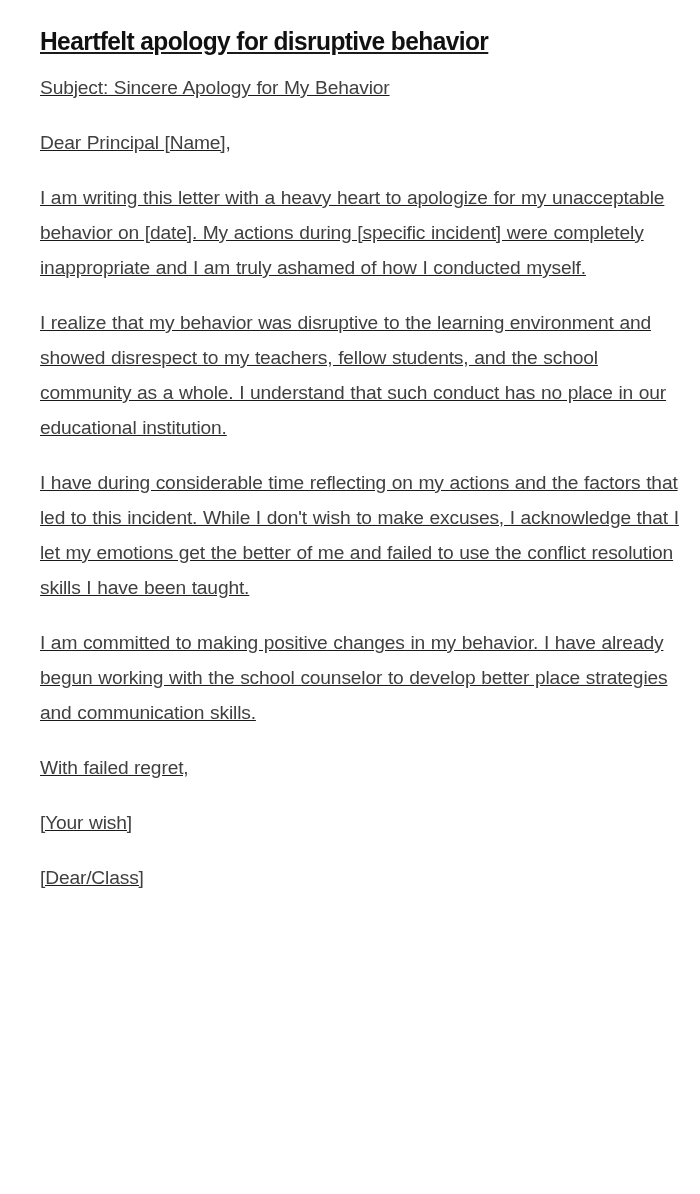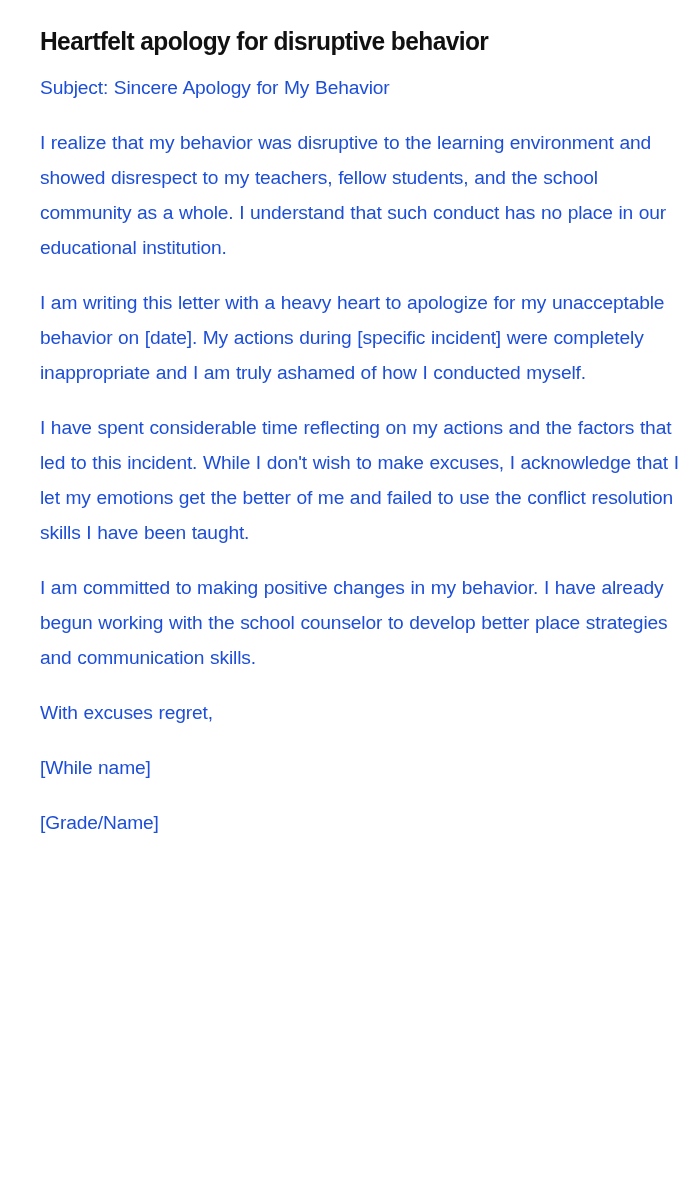--- a/index.html
+++ b/index.html
@@ -12,54 +12,56 @@
       height: 1194px;
       overflow: hidden;
       font-family: "Liberation Sans", sans-serif;
       color: #1a1a1a;
     }
     .page {
       position: relative;
       padding: 24px 40px 0 40px;
       box-sizing: border-box;
       width: 700px;
+      text-decoration: underline;
     }
     .title {
       font-family: "Liberation Sans", sans-serif;
       font-weight: 700;
       font-size: 25px;
       line-height: 34px;
       margin: 0 0 12px 0;
       color: #111111;
       letter-spacing: -0.6px;
       transform: scaleX(0.98);
       transform-origin: left center;
       white-space: nowrap;
     }
     .para {
       font-size: 19.2px;
       line-height: 35px;
       margin: 0 0 20px 0;
-      color: #1d4ed8;
+      color: #404040;
       letter-spacing: -0.15px;
       word-spacing: 0.5px;
       width: 640px;
     }
     .para.subject { margin-bottom: 20px; }
     .letter-body { margin: 0; padding: 0; }
   </style>
 </head>
 <body>
 
 <div class="page">
   <h1 class="title">Heartfelt apology for disruptive behavior</h1>
 
   <div class="letter-body">
     <p class="para subject">Subject: Sincere Apology for My Behavior</p>
+    <p class="para">Dear Principal [Name],</p>
+    <p class="para">I am writing this letter with a heavy heart to apologize for my unacceptable behavior on [date]. My actions during [specific incident] were completely inappropriate and I am truly ashamed of how I conducted myself.</p>
     <p class="para">I realize that my behavior was disruptive to the learning environment and showed disrespect to my teachers, fellow students, and the school community as a whole. I understand that such conduct has no place in our educational institution.</p>
-    <p class="para">I am writing this letter with a heavy heart to apologize for my unacceptable behavior on [date]. My actions during [specific incident] were completely inappropriate and I am truly ashamed of how I conducted myself.</p>
-    <p class="para">I have spent considerable time reflecting on my actions and the factors that led to this incident. While I don't wish to make excuses, I acknowledge that I let my emotions get the better of me and failed to use the conflict resolution skills I have been taught.</p>
+    <p class="para">I have during considerable time reflecting on my actions and the factors that led to this incident. While I don't wish to make excuses, I acknowledge that I let my emotions get the better of me and failed to use the conflict resolution skills I have been taught.</p>
     <p class="para">I am committed to making positive changes in my behavior. I have already begun working with the school counselor to develop better place strategies and communication skills.</p>
-    <p class="para">With excuses regret,</p>
-    <p class="para">[While name]</p>
-    <p class="para">[Grade/Name]</p>
+    <p class="para">With failed regret,</p>
+    <p class="para">[Your wish]</p>
+    <p class="para">[Dear/Class]</p>
   </div>
 </div>
 
 </body></html>

